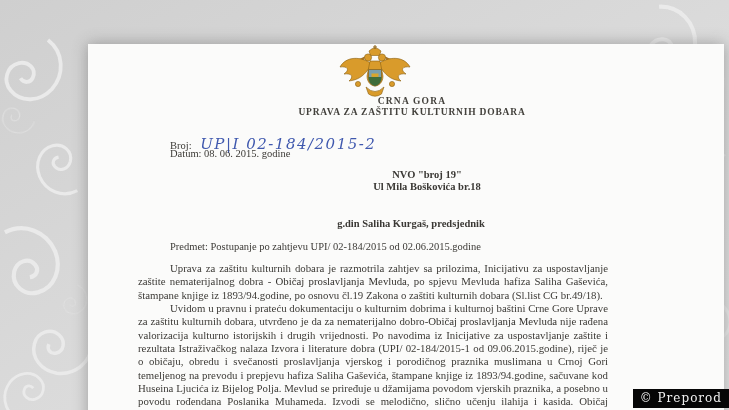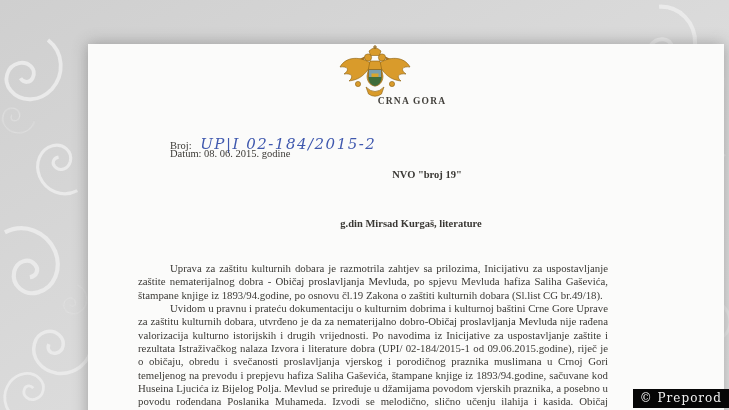--- a/index.html
+++ b/index.html
@@ -124,30 +124,33 @@
       </g>
 
       <g stroke="#8a5f10" stroke-width="0.7">
         <path d="M31.5,25.5 h13 v8 q0,6.5 -6.5,8.5 q-6.5,-2 -6.5,-8.5 Z" fill="#7ba0ad"></path>
         <path d="M31.5,33 h13 v0.5 q0,6.5 -6.5,8.5 q-6.5,-2 -6.5,-8.5 Z" fill="#3f6d3a" stroke="none"></path>
         <rect x="34.5" y="29.5" width="7" height="3.4" fill="#d9a62b" stroke="none"></rect>
       </g>
     </svg>
 
     <div class="org-country">CRNA GORA</div>
+    <div class="org-name">UPRAVA ZA ZAŠTITU KULTURNIH DOBARA</div>
 
     <div class="ref-row">
       <span class="ref-label">Broj:</span>
       <span class="ref-value">UP|I 02-184/2015-2</span>
     </div>
     <div class="date-row">Datum: 08. 06. 2015. godine</div>
 
     <div class="addr l1">NVO "broj 19"</div>
-    <div class="person">g.din Mirsad Kurgaš, literature</div>
+    <div class="addr l2">Ul Mila Boškovića br.18</div>
+    <div class="person">g.din Saliha Kurgaš, predsjednik</div>
 
+    <div class="subject">Predmet: Postupanje po zahtjevu UPI/ 02-184/2015 od 02.06.2015.godine</div>
 
     <div class="bodytext">
       <p><span>Uprava za zaštitu kulturnih dobara je razmotrila zahtjev sa prilozima, Inicijativu za uspostavljanje zaštite nematerijalnog dobra - </span><b>Običaj proslavljanja Mevluda,</b><span> po spjevu Mevluda hafiza Saliha Gaševića, štampane knjige iz 1893/94.godine, po osnovu čl.19 Zakona o zaštiti kulturnih dobara (Sl.list CG br.49/18).</span></p>
       <p><span>Uvidom u pravnu i prateću dokumentaciju o kulturnim dobrima i kulturnoj baštini Crne Gore Uprave za zaštitu kulturnih dobara, utvrđeno je da za nematerijalno dobro-</span><b>Običaj proslavljanja Mevluda</b><span> nije rađena valorizacija kulturno istorijskih i drugih vrijednosti. Po navodima iz Inicijative za uspostavljanje zaštite i rezultata Istraživačkog nalaza Izvora i literature dobra (UPI/ 02-184/2015-1 od 09.06.2015.godine), riječ je o običaju, obredu i svečanosti proslavljanja vjerskog i porodičnog praznika muslimana u Crnoj Gori temeljenog na prevodu i prepjevu hafiza Saliha Gaševića, štampane knjige iz 1893/94.godine, sačuvane kod Huseina Ljucića iz Bijelog Polja. Mevlud se priređuje u džamijama povodom vjerskih praznika, a posebno u povodu rođendana Poslanika Muhameda. Izvodi se melodično, slično učenju ilahija i kasida. Običaj mevluda se praktikuje i povodom rođenja deteta, obrezivanja, povodom ženidbe i udaje i drugim važnim momentima u životu pojedinca i porodice. Takođe se priređuju i kućni mevludi na kojima učestvuju vjerski službenici, rodbina, rodaci, komšije i prijatelji. U tom slučaju prostorije se urede, a prisutni prate mevludsku svečanost. Nakon proučenog mevluda pozvani se sluša</span></p>
     </div>
   </div>
 
   <div class="watermark">© Preporod</div>
 </div>
 

